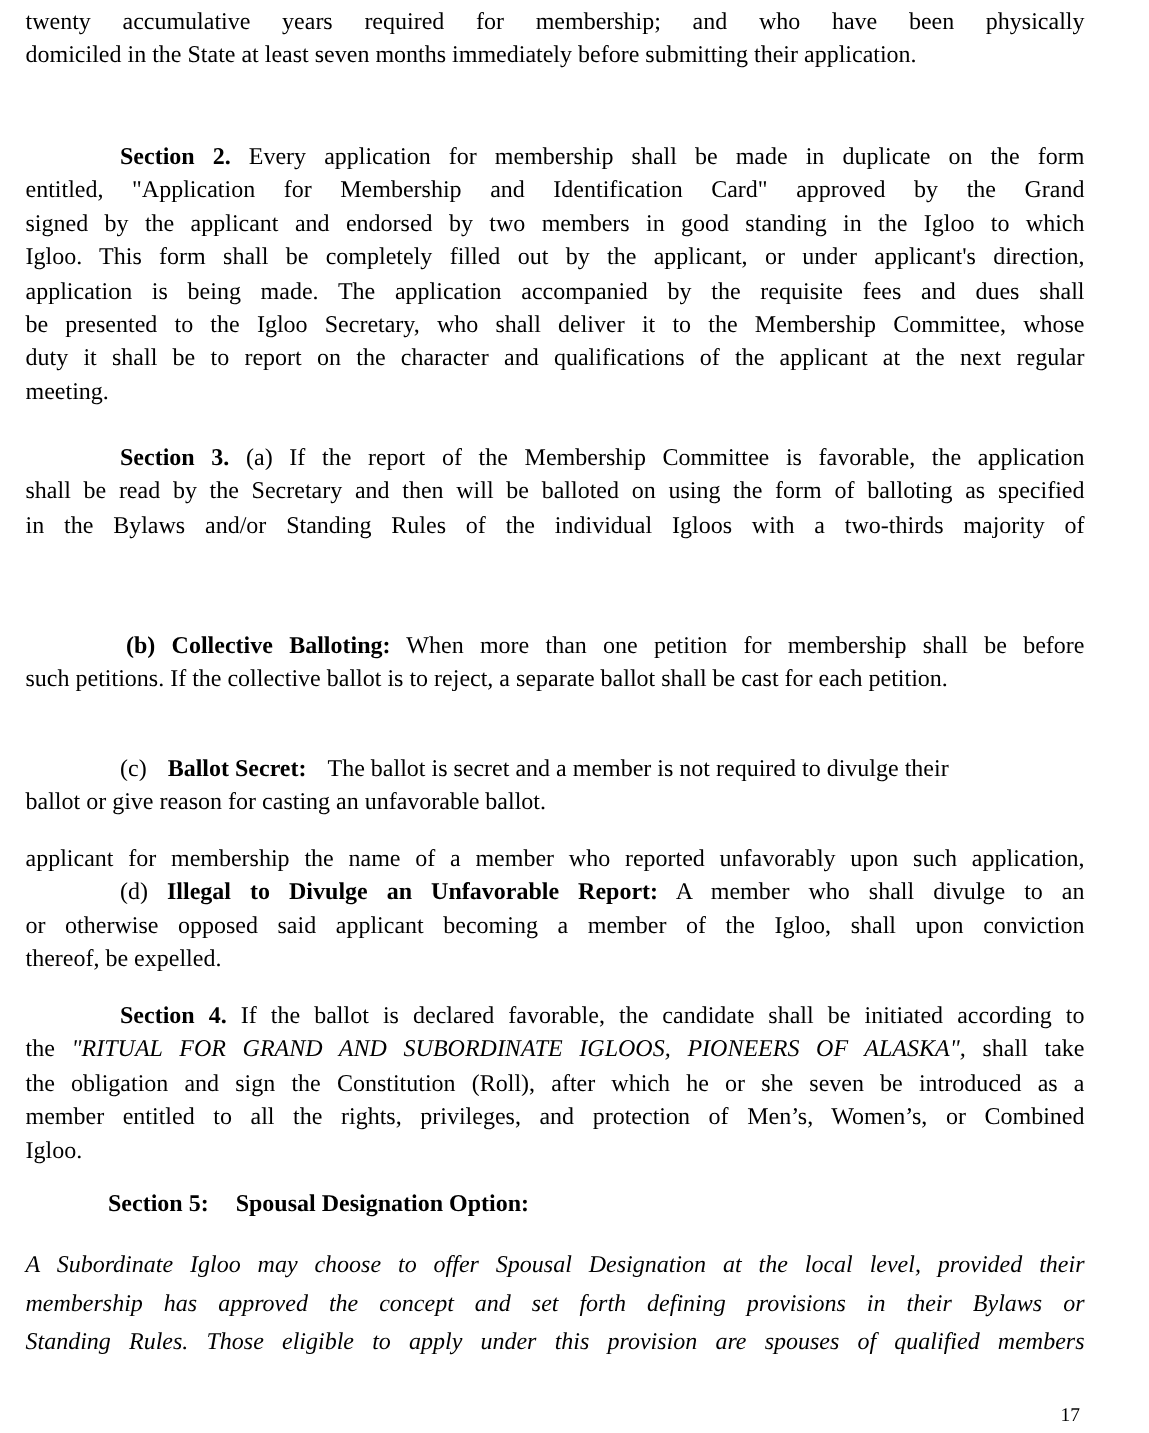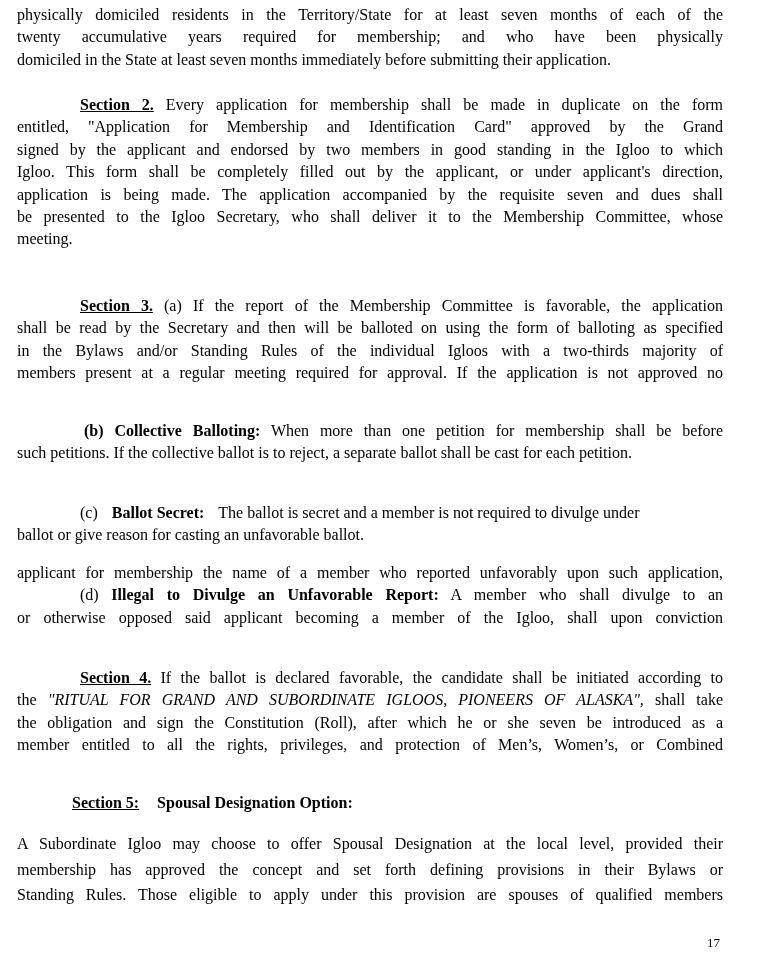--- a/index.html
+++ b/index.html
@@ -4,80 +4,81 @@
 <style>
   html, body { margin: 0; padding: 0; background: #ffffff; }
   body { width: 766px; height: 955px; position: relative; overflow: hidden;
          font-family: "Liberation Serif", serif; color: #000; font-size: 16px; }
   .para { position: absolute; left: 17px; width: 706px; }
   .line { display: block; height: 22.4px; line-height: 22.4px; white-space: nowrap;
           text-align: justify; text-align-last: justify; }
   .line.last { text-align-last: left; }
   .indent { padding-left: 63px; }
   .indent2 { padding-left: 55px; }
-  .u { text-decoration: underline; font-weight: bold; }
+  .u { font-weight: bold; }
   .b { font-weight: bold; }
   .i { font-style: italic; }
   .gap { display: inline-block; width: 14px; }
   .page-number { position: absolute; left: 707px; top: 935px; font-size: 13px; font-family: Liberation Serif, serif; }
   .s5 .line { height: 26px; line-height: 26px; }
   .sp5 .line { height: 25.5px; line-height: 25.5px; }
 </style>
 </head>
 <body>
 
 <div class="para" style="top:4px;">
-  <span class="line">physically domiciled residents in the Territory/State for at least seven months of each of the</span>
   <span class="line">twenty accumulative years required for membership; and who have been physically</span>
   <span class="line last">domiciled in the State at least seven months immediately before submitting their application.</span>
 </div>
 
 <div class="para" style="top:94px;">
   <span class="line indent"><span class="u">Section 2.</span><span> Every application for membership shall be made in duplicate on the form</span></span>
   <span class="line">entitled, "Application for Membership and Identification Card" approved by the Grand</span>
   <span class="line">signed by the applicant and endorsed by two members in good standing in the Igloo to which</span>
   <span class="line">Igloo. This form shall be completely filled out by the applicant, or under applicant's direction,</span>
-  <span class="line">application is being made. The application accompanied by the requisite seven and dues shall</span>
+  <span class="line">application is being made. The application accompanied by the requisite fees and dues shall</span>
   <span class="line">be presented to the Igloo Secretary, who shall deliver it to the Membership Committee, whose</span>
+  <span class="line">duty it shall be to report on the character and qualifications of the applicant at the next regular</span>
   <span class="line last">meeting.</span>
 </div>
 
 <div class="para" style="top:295px;">
   <span class="line indent"><span class="u">Section 3.</span><span> (a) If the report of the Membership Committee is favorable, the application</span></span>
   <span class="line">shall be read by the Secretary and then will be balloted on using the form of balloting as specified</span>
   <span class="line">in the Bylaws and/or Standing Rules of the individual Igloos with a two-thirds majority of</span>
-  <span class="line">members present at a regular meeting required for approval. If the application is not approved no</span>
 </div>
 
 <div class="para" style="top:420px;">
   <span class="line indent" style="padding-left:67px;"><span class="b">(b) Collective Balloting:</span><span> When more than one petition for membership shall be before</span></span>
   <span class="line last">such petitions.  If the collective ballot is to reject, a separate ballot shall be cast for each petition.</span>
 </div>
 
 <div class="para" style="top:502px;">
-  <span class="line indent last"><span>(c)</span><span class="gap"></span><span class="b">Ballot Secret:</span><span class="gap"></span><span>The ballot is secret and a member is not required to divulge under</span></span>
+  <span class="line indent last"><span>(c)</span><span class="gap"></span><span class="b">Ballot Secret:</span><span class="gap"></span><span>The ballot is secret and a member is not required to divulge their</span></span>
   <span class="line last">ballot or give reason for casting an unfavorable ballot.</span>
 </div>
 
 <div class="para" style="top:562px;">
   <span class="line">applicant for membership the name of a member who reported unfavorably upon such application,</span>
   <span class="line indent"><span>(d)</span> <span class="b">Illegal to Divulge an Unfavorable Report:</span><span> A member who shall divulge to an</span></span>
   <span class="line">or otherwise opposed said applicant becoming a member of the Igloo, shall upon conviction</span>
+  <span class="line last">thereof, be expelled.</span>
 </div>
 
 <div class="para" style="top:667px;">
   <span class="line indent"><span class="u">Section 4.</span><span> If the ballot is declared favorable, the candidate shall be initiated according to</span></span>
   <span class="line"><span>the </span><span class="i">"RITUAL FOR GRAND AND SUBORDINATE IGLOOS, PIONEERS OF ALASKA",</span><span> shall take</span></span>
   <span class="line">the obligation and sign the Constitution (Roll), after which he or she seven be introduced as a</span>
   <span class="line">member entitled to all the rights, privileges, and protection of Men’s, Women’s, or Combined</span>
+  <span class="line last">Igloo.</span>
 </div>
 
 <div class="para s5" style="top:790px;">
   <span class="line indent2 last"><span class="u">Section 5:</span><span class="gap" style="width:18px;"></span><span class="b">Spousal Designation Option:</span></span>
 </div>
 
-<div class="para sp5" style="top:831px;">
+<div class="para sp5" style="top:831px;font-style:italic;">
   <span class="line">A Subordinate Igloo may choose to offer Spousal Designation at the local level, provided their</span>
   <span class="line">membership has approved the concept and set forth defining provisions in their Bylaws or</span>
   <span class="line">Standing Rules. Those eligible to apply under this provision are spouses of qualified members</span>
 </div>
 
 <div class="page-number">17</div>
 
 </body></html>

